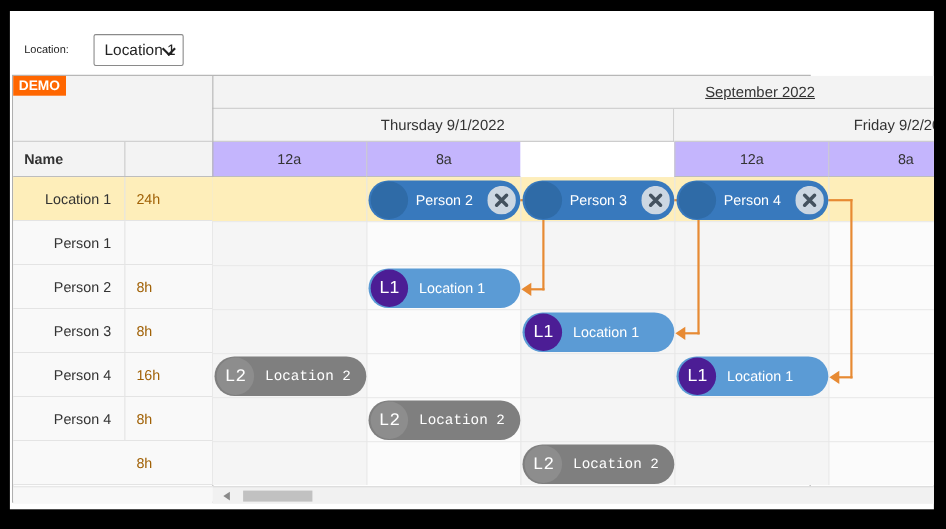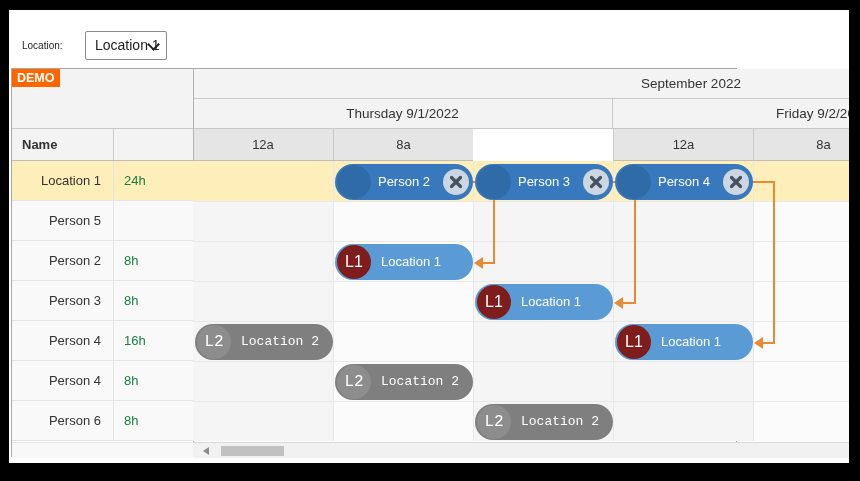--- a/index.html
+++ b/index.html
@@ -35,51 +35,51 @@
   }
   .colhdr{position:absolute;left:0;top:60px;width:181px;height:32px;background:#f3f3f3;border-bottom:1px solid #bdbdbd;box-sizing:border-box;}
   .ch{position:absolute;top:0;height:31px;line-height:31px;font-size:13px;font-weight:bold;color:#333;box-sizing:border-box;}
   .ch.name{left:0;width:102px;padding-left:10px;border-right:1px solid #c9c9c9;}
   .ch.total{left:102px;width:79px;padding-left:10px;}
   
   .lrow{position:absolute;left:0;width:181px;height:40px;background:#f9f9f9;border-bottom:1px solid #e4e4e4;box-sizing:border-box;}
   .lrow.hl{background:#feeeba;}
   .rname{position:absolute;left:0;top:0;width:102px;height:39px;line-height:39px;font-size:13px;color:#333;
          text-align:right;padding-right:12px;border-right:1px solid #e4e4e4;box-sizing:border-box;}
-  .rtotal{position:absolute;left:102px;top:0;width:79px;height:39px;line-height:39px;font-size:13px;color:#15803d;padding-left:10px;box-sizing:border-box;}
+  .rtotal{position:absolute;left:102px;top:0;width:79px;height:39px;line-height:39px;font-size:13px;color:#a16207;padding-left:10px;box-sizing:border-box;}
   .vsep{position:absolute;left:181px;top:0;width:1px;height:373px;background:#b3b3b3;}
   
   .hdr-month{position:absolute;left:181px;top:0;width:659px;height:30px;background:#f3f3f3;border-bottom:1px solid #c9c9c9;box-sizing:border-box;}
-  .hdr-month .hm{position:absolute;left:498px;transform:translateX(-50%);line-height:29px;font-size:13.5px;color:#333;white-space:nowrap;}
+  .hdr-month .hm{position:absolute;left:498px;transform:translateX(-50%);line-height:29px;font-size:13.5px;color:#333;white-space:nowrap;text-decoration:underline;}
   .hdr-days{position:absolute;left:181px;top:30px;width:659px;height:30px;}
   .day{position:absolute;top:0;height:30px;line-height:29px;background:#f3f3f3;font-size:13.5px;color:#333;
        text-align:center;border-bottom:1px solid #c9c9c9;box-sizing:border-box;white-space:nowrap;}
   .day.d1{left:0;width:420px;border-right:1px solid #c9c9c9;}
   .day.d2{left:420px;width:420px;}
   .hdr-times{position:absolute;left:181px;top:60px;width:659px;height:32px;}
-  .tcell{position:absolute;top:0;width:140px;height:32px;line-height:31px;background:#e5e5e5;font-size:13px;color:#333;
+  .tcell{position:absolute;top:0;width:140px;height:32px;line-height:31px;background:#c4b5fd;font-size:13px;color:#333;
          text-align:center;border-bottom:1px solid #bdbdbd;box-sizing:border-box;}
   .tcell.b{border-left:1px solid #c9c9c9;}
   
   .grid{position:absolute;left:181px;top:92px;width:659px;height:281px;}
   .colbg{position:absolute;top:0;width:140px;height:280px;}
   .colbg.g{background:#f5f5f5;}
   .colbg.w{background:#fbfbfb;}
   .yellowband{position:absolute;left:0;top:0;width:700px;height:40px;background:#feeeba;}
   .hline{position:absolute;left:0;width:659px;height:1px;background:#e9e9e9;}
   .vline{position:absolute;top:0;width:1px;height:280px;background:#e7e7e7;}
   
   .ev{position:absolute;height:36px;border-radius:18px;cursor:pointer;}
   .ev.blue{background:#3879bd;}
   .ev.l1{background:#5b9bd5;}
   .ev.l2{background:#7f7f7f;font-family:Liberation Mono, monospace;}
   .ecirc{position:absolute;left:2px;top:1px;width:34px;height:34px;border-radius:50%;
          text-align:center;line-height:34px;color:#fff;font-size:16px;}
   .ev.blue .ecirc{background:#2f6ba7;}
-  .ev.l1 .ecirc{background:#7f1d1d;}
+  .ev.l1 .ecirc{background:#4c1d95;}
   .ev.l2 .ecirc{background:#8d8d8d;}
   .elabel{position:absolute;left:46px;top:0;line-height:36px;color:#fff;font-size:13px;white-space:nowrap;}
   .ev.blue .elabel{left:0;width:100%;text-align:center;}
   .xbtn{position:absolute;right:4px;top:5px;width:26px;height:26px;cursor:pointer;}
   
   .lseg{position:absolute;background:#e78a33;}
   .larrow{position:absolute;width:0;height:0;border-top:6px solid transparent;border-bottom:6px solid transparent;border-right:9px solid #e78a33;}
   
   .hscroll{position:absolute;left:181px;top:373px;width:657px;height:16px;background:#f1f1f1;border-top:1px solid #d9d9d9;box-sizing:border-box;}
   .sb-arrow{position:absolute;left:10px;top:4px;width:0;height:0;cursor:pointer;
@@ -106,41 +106,40 @@
 
     <div class="colhdr">
       <div class="ch name">Name</div>
     </div>
 
     <div class="lrow hl" style="top:92px">
       <div class="rname">Location 1</div>
       <div class="rtotal">24h</div>
     </div>
     <div class="lrow" style="top:132px">
-      <div class="rname">Person 5</div>
+      <div class="rname">Person 1</div>
       <div class="rtotal"></div>
     </div>
     <div class="lrow" style="top:172px">
       <div class="rname">Person 2</div>
       <div class="rtotal">8h</div>
     </div>
     <div class="lrow" style="top:212px">
       <div class="rname">Person 3</div>
       <div class="rtotal">8h</div>
     </div>
     <div class="lrow" style="top:252px">
       <div class="rname">Person 4</div>
       <div class="rtotal">16h</div>
     </div>
     <div class="lrow" style="top:292px">
       <div class="rname">Person 4</div>
       <div class="rtotal">8h</div>
     </div>
     <div class="lrow" style="top:332px">
-      <div class="rname">Person 6</div>
       <div class="rtotal">8h</div>
     </div>
 
     <div class="hdr-month">
       <span class="hm">September 2022</span>
     </div>
     <div class="hdr-days">
       <div class="day d1">Thursday 9/1/2022</div>
       <div class="day d2">Friday 9/2/2022</div>
     </div>

